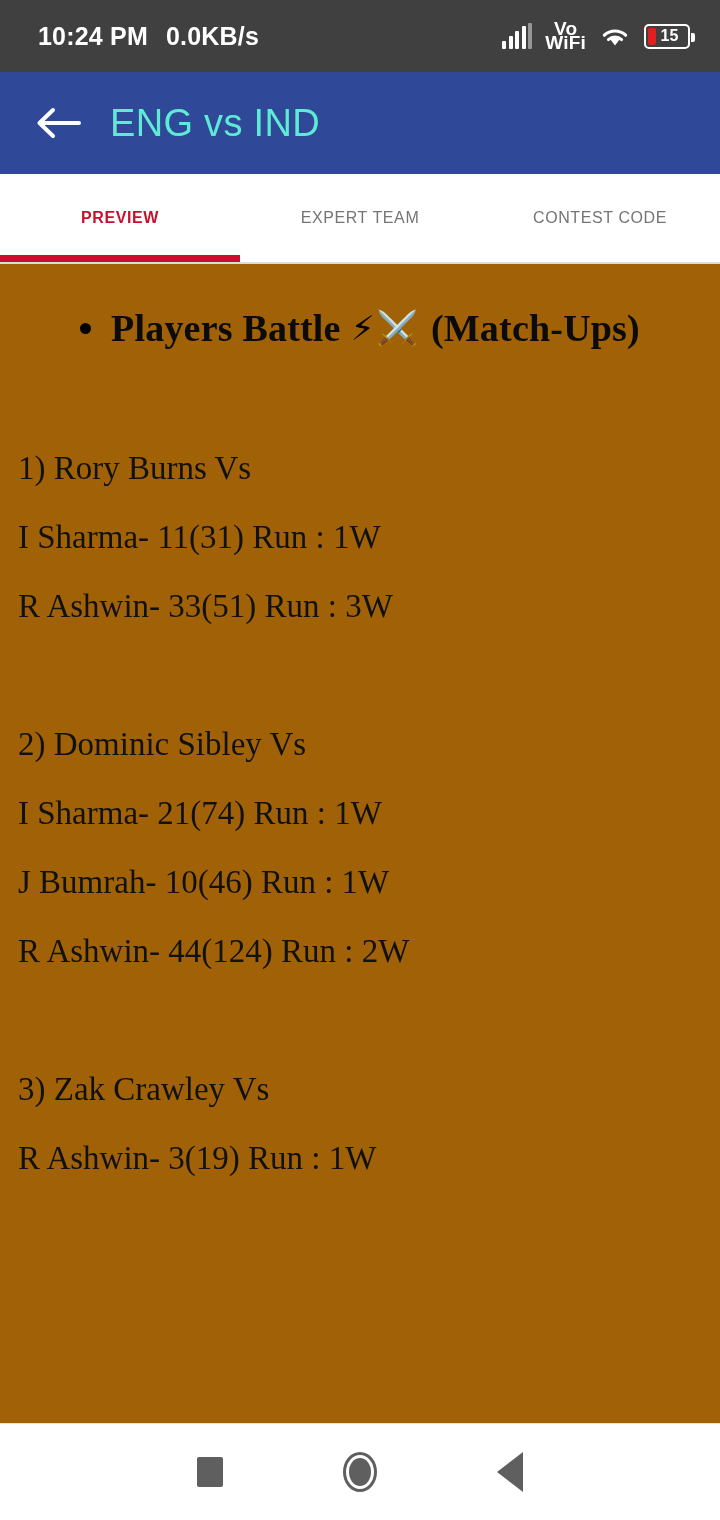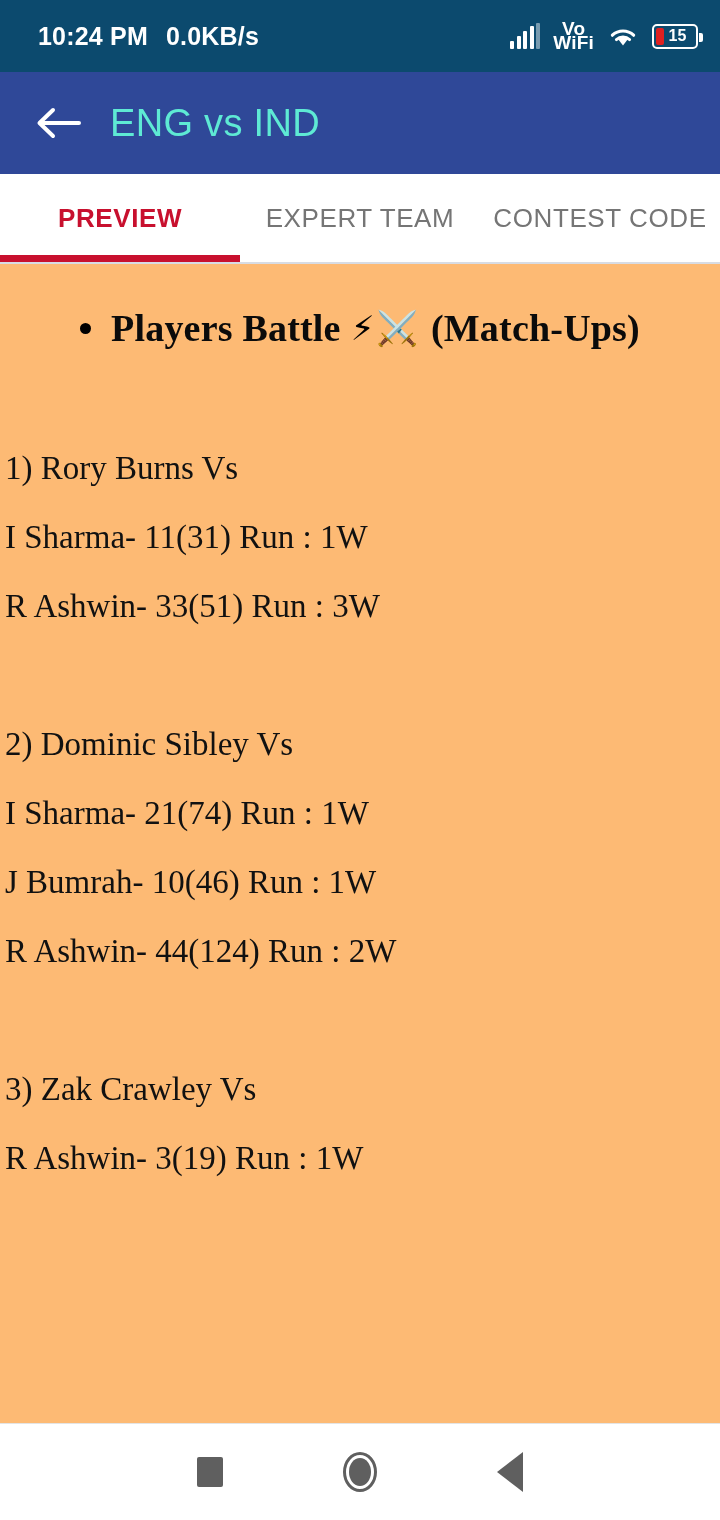--- a/index.html
+++ b/index.html
@@ -20,25 +20,25 @@
     width: 720px;
     height: 1520px;
     display: flex;
     flex-direction: column;
     background: #ffffff;
   }
 
   
   .status-bar {
     height: 72px;
-    background: #0c4a6e;
+    background: #404040;
     display: flex;
     align-items: center;
     justify-content: space-between;
-    padding: 0 22px 0 38px;
+    padding: 0 30px 0 38px;
     flex: 0 0 auto;
   }
   .status-left {
     display: flex;
     align-items: baseline;
     gap: 18px;
     color: #ffffff;
     font-size: 25px;
     font-weight: bold;
     letter-spacing: 0.2px;
@@ -145,21 +145,21 @@
     align-items: stretch;
     flex: 0 0 auto;
     border-bottom: 2px solid #D8DCE3;
     position: relative;
     overflow: hidden;
   }
   .tab {
     display: flex;
     align-items: center;
     justify-content: center;
-    font-size: 26px;
+    font-size: 16px;
     letter-spacing: 0.6px;
     color: #757575;
     cursor: pointer;
     position: relative;
     white-space: nowrap;
     flex: 0 0 auto;
   }
   .tab[data-name="tab-preview"]        { width: 240px; }
   .tab[data-name="tab-expert-team"]    { width: 240px; }
   .tab[data-name="tab-contest-code"]   { width: 240px; }
@@ -169,23 +169,23 @@
     content: "";
     position: absolute;
     left: 0; right: 0; bottom: 0;
     height: 7px;
     background: #C8102E;
   }
 
   
   .content {
     flex: 1 1 auto;
-    background: #fdba74;
+    background: #a16207;
     overflow: hidden;
-    padding: 0 5px;
+    padding: 0 18px;
     font-family: "Liberation Serif", "DejaVu Serif", serif;
     position: relative;
   }
 
   .section-heading {
     display: flex;
     align-items: center;
     justify-content: center;
     gap: 0;
     padding-top: 42px;

